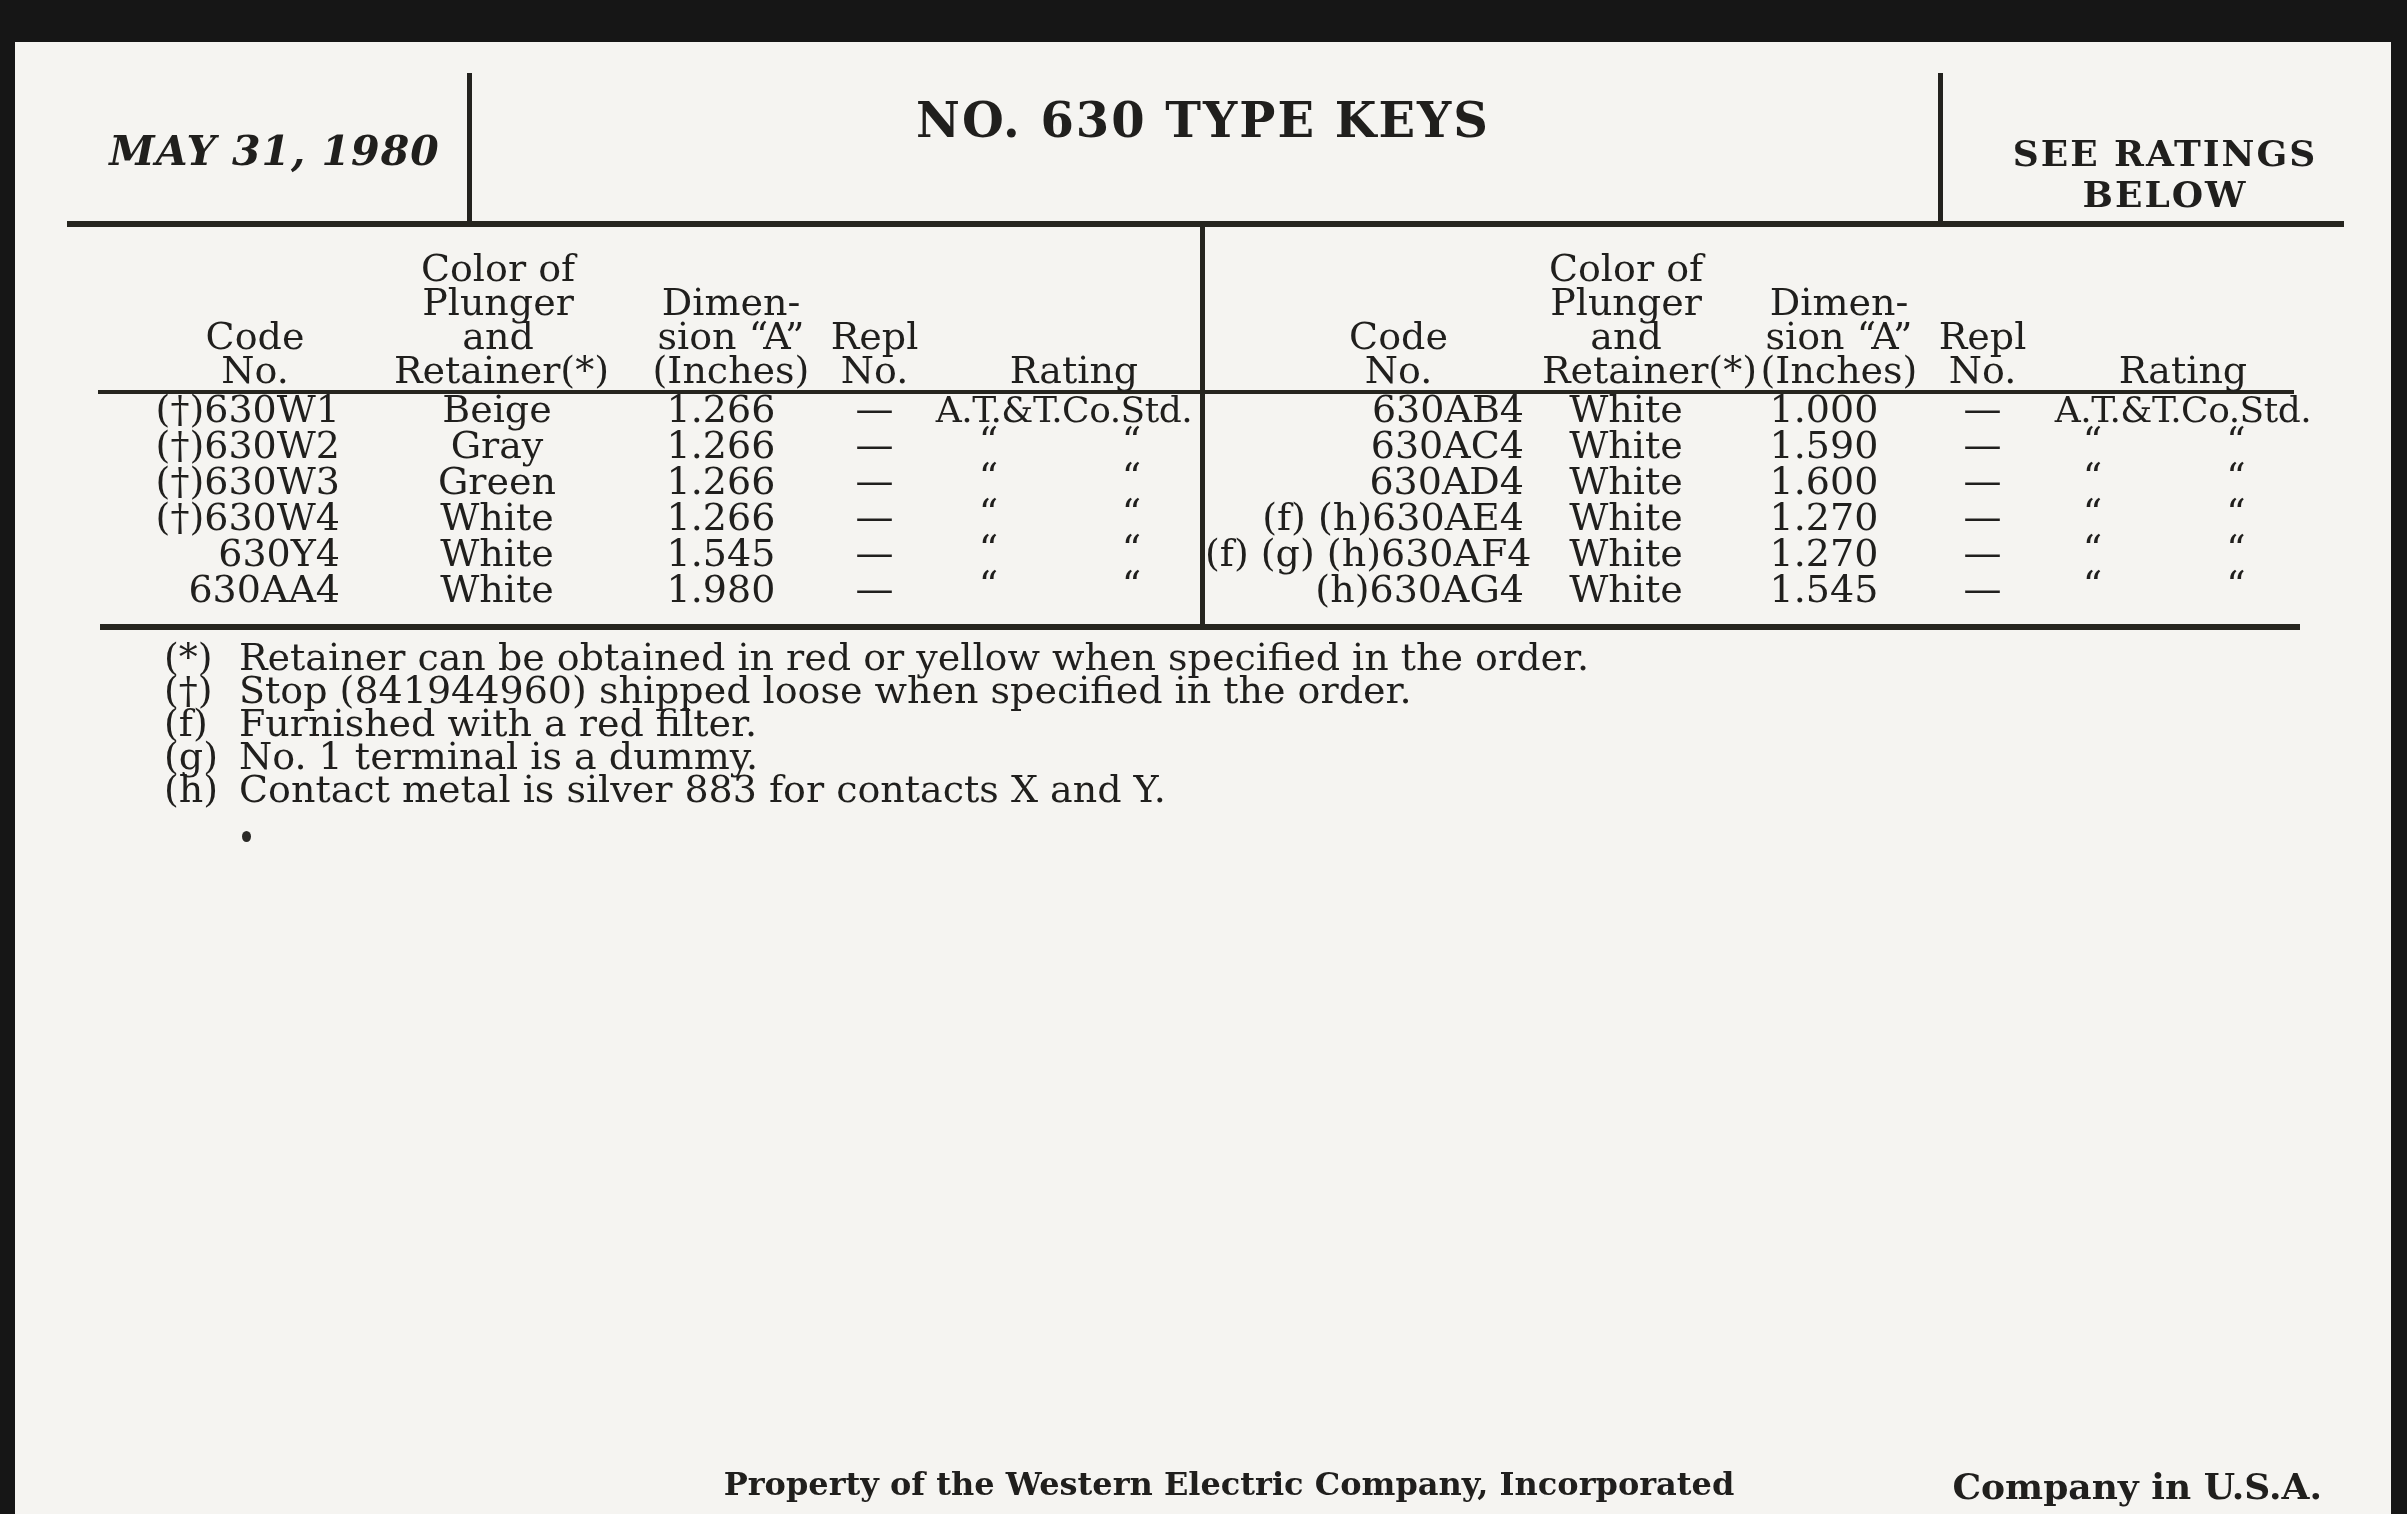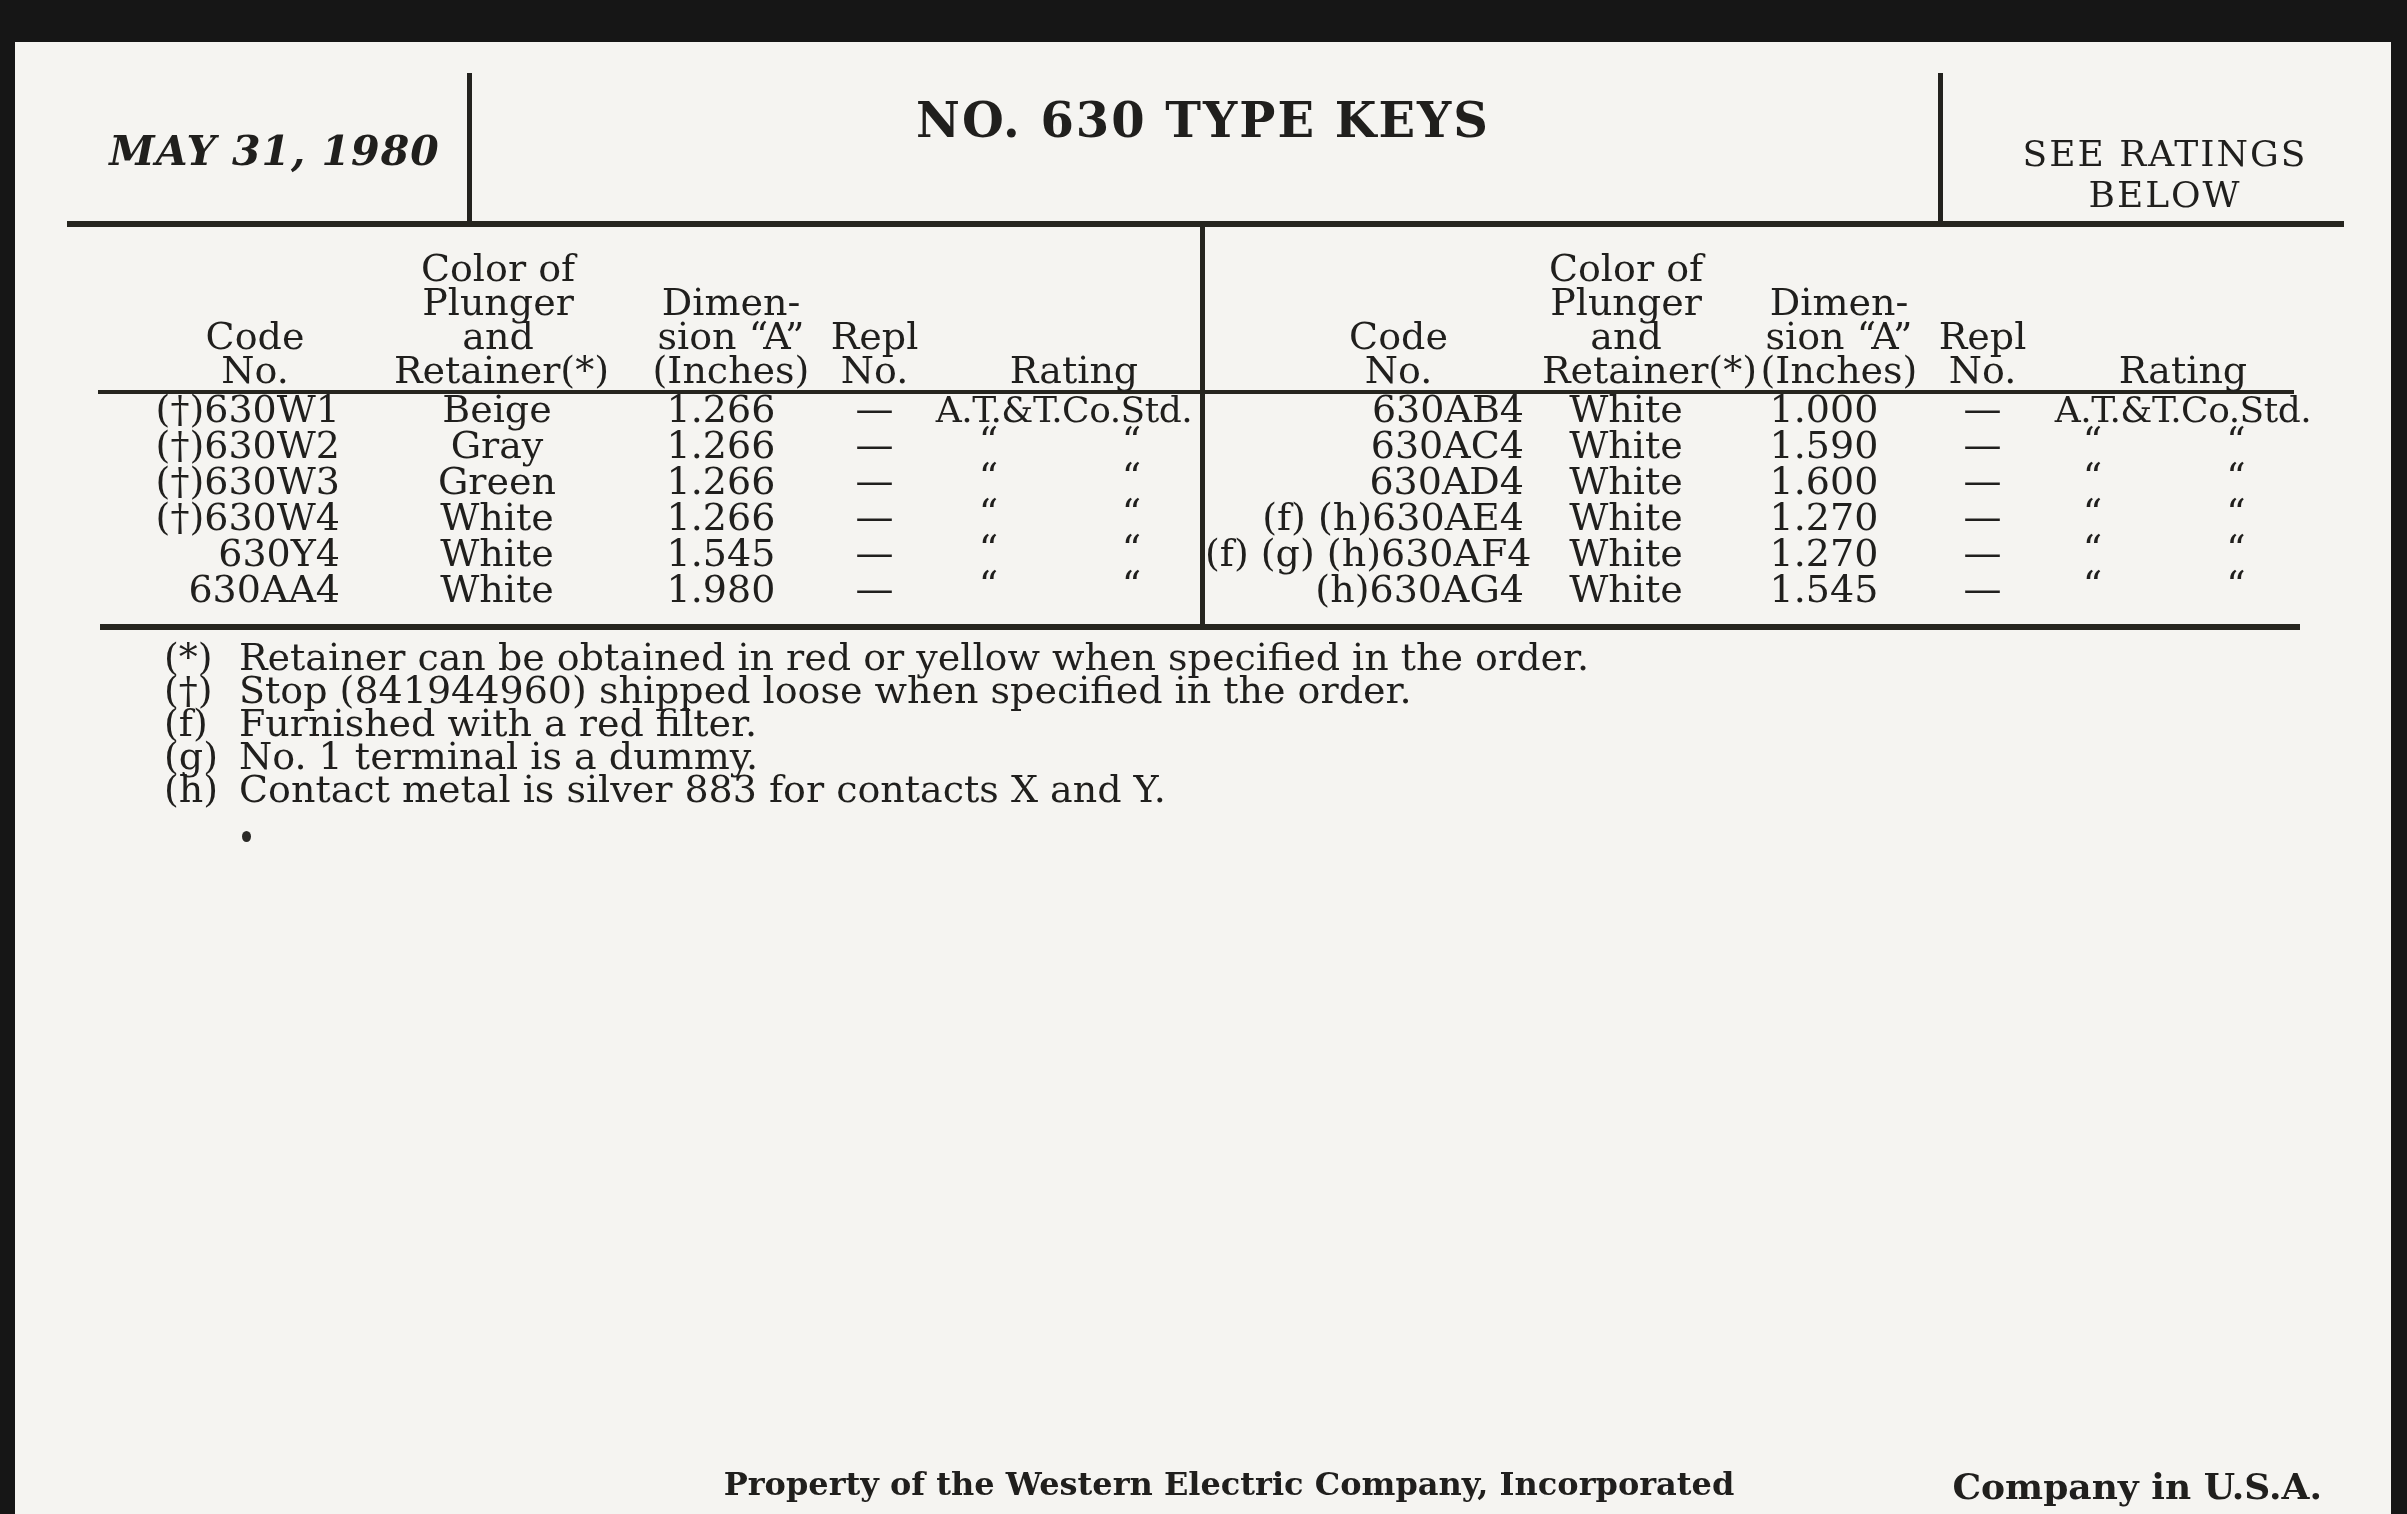--- a/index.html
+++ b/index.html
@@ -14,21 +14,21 @@
   .hdr-divider{position:absolute;top:31px;height:149px;width:5px;background:#23221f;}
   .hdr-divider.d1{left:452px;}
   .hdr-divider.d2{left:1923px;}
   .date{position:absolute;left:0;top:85px;width:453px;box-sizing:border-box;
         padding-left:66px;text-align:center;font-weight:bold;font-size:41px;
         letter-spacing:1px;white-space:nowrap;font-style:italic;}
   .title-block{position:absolute;left:453px;top:50px;width:1470px;text-align:center;}
   .title{font-size:48px;font-weight:bold;letter-spacing:2px;white-space:nowrap;}
   .subtitle{font-size:36px;margin-top:18px;white-space:nowrap;}
   .ratings-note{position:absolute;left:1924px;right:0;top:91px;text-align:center;
-        font-size:36px;font-weight:normal;line-height:41px;letter-spacing:2px;}
+        font-size:36px;font-weight:bold;line-height:41px;letter-spacing:2px;}
 
   
   .rule{position:absolute;background:#26251f;}
   .top-rule{left:52px;top:179px;width:2277px;height:6px;}
   .underline-rule{left:83px;top:348px;width:2196px;height:4px;}
   .bottom-rule{left:85px;top:582px;width:2200px;height:6px;}
   .center-divider{position:absolute;left:1185px;top:182px;width:5px;height:400px;background:#26251f;}
 
   
   .half{position:absolute;top:179px;font-size:38px;}

